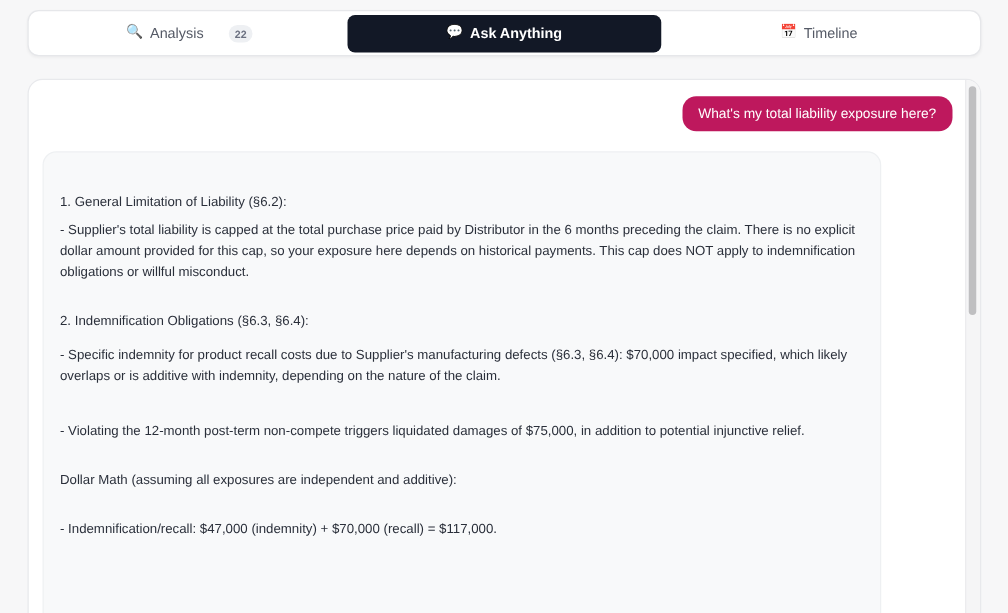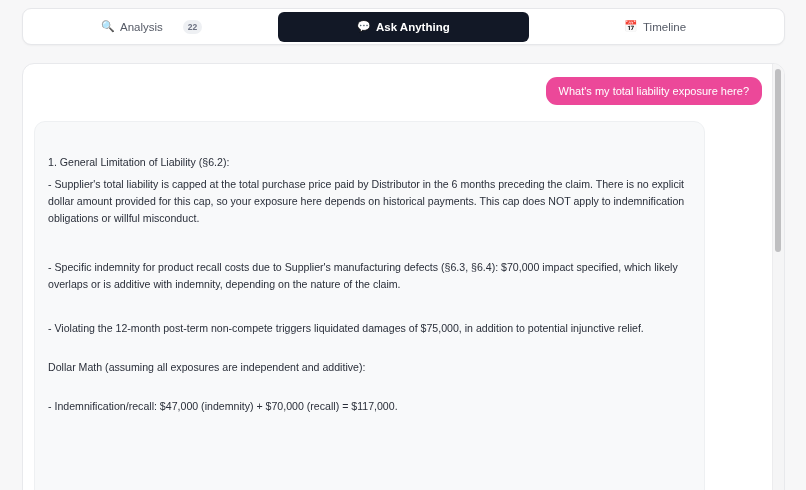--- a/index.html
+++ b/index.html
@@ -34,21 +34,21 @@
     .scrollbar-track {
       position: absolute; right: 0; top: 0; width: 12px; height: 100%;
       background: #f5f5f6; border-left: 1px solid #ececee;
     }
     .scrollbar-thumb {
       position: absolute; left: 2px; top: 5px; width: 6px; height: 183px;
       background: #bfbfc1; border-radius: 4px;
     }
     .user-msg {
       position: absolute; right: 22px; top: 13px;
-      background: #ec4899; color: #ffffff; font-size: 11px;
+      background: #be185d; color: #ffffff; font-size: 11px;
       padding: 8px 13px; border-radius: 11px; white-space: nowrap;
     }
     .assistant-msg {
       position: absolute; left: 11px; top: 57px; width: 671px; height: 400px;
       background: #f8f9fa; border: 1px solid #eef0f2; border-radius: 11px;
       padding: 10px 13px; font-size: 10.6px; line-height: 17px; color: #2a2f3a;
     }
     .assistant-msg p { margin: 0; }
     .gap-lg { height: 22px; }
     .gap-md { height: 5px; }
@@ -76,20 +76,21 @@
   <div class="user-msg">What's my total liability exposure here?</div>
 
   <div class="assistant-msg">
     <div class="gap-lg"></div>
 
     <p>1. General Limitation of Liability (§6.2):</p>
     <div class="gap-md"></div>
     <p>- Supplier's total liability is capped at the total purchase price paid by Distributor in the 6 months preceding the claim. There is no explicit dollar amount provided for this cap, so your exposure here depends on historical payments. This cap does NOT apply to indemnification obligations or willful misconduct.</p>
     <div class="gap-lg"></div>
 
+    <p>2. Indemnification Obligations (§6.3, §6.4):</p>
     <div class="gap-md"></div>
     <div class="gap-md"></div>
     <p>- Specific indemnity for product recall costs due to Supplier's manufacturing defects (§6.3, §6.4): $70,000 impact specified, which likely overlaps or is additive with indemnity, depending on the nature of the claim.</p>
     <div class="gap-lg"></div>
 
     <div class="gap-md"></div>
     <p>- Violating the 12-month post-term non-compete triggers liquidated damages of $75,000, in addition to potential injunctive relief.</p>
     <div class="gap-lg"></div>
 
     <p>Dollar Math (assuming all exposures are independent and additive):</p>

